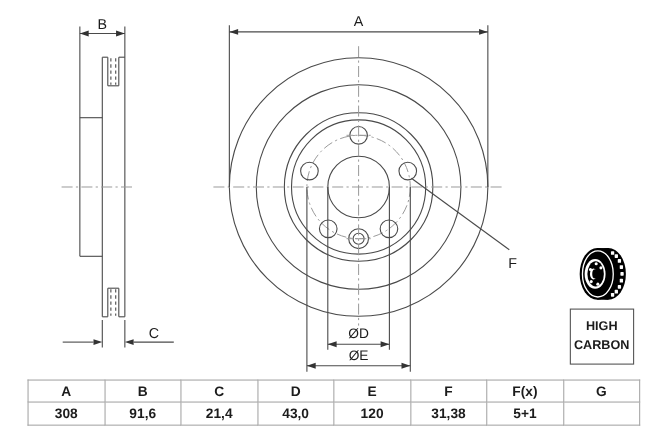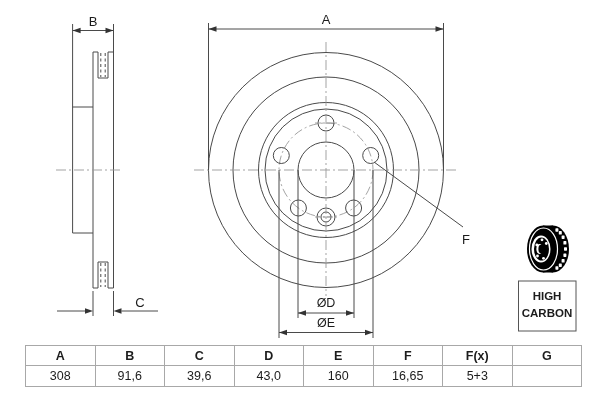--- a/index.html
+++ b/index.html
@@ -8,21 +8,21 @@
   #drawing{position:absolute;left:0;top:0;}
   svg text{font-family:"Liberation Sans",sans-serif;fill:#1c1c1c;}
   .dimlbl{font-size:13px;}
   .dimlbl-sm{font-size:12.5px;}
   .badge-text{font-size:11.5px;font-weight:bold;}
   #dims-table{position:absolute;left:25px;top:345px;width:557px;border-collapse:collapse;
               table-layout:fixed;font-size:12.5px;text-align:center;}
   #dims-table th,#dims-table td{border:1px solid #a8a8a8;padding:0;background:#fff;
               overflow:hidden;white-space:nowrap;}
   #dims-table th{height:19px;font-weight:bold;}
-  #dims-table td{height:20px;font-weight:normal;}
+  #dims-table td{height:20px;font-weight:bold;}
 </style>
 </head>
 <body>
 
 <div id="stage">
 
 <svg id="drawing" width="600" height="340" viewBox="0 0 600 340">
 
   <g stroke="#4a4a4a" stroke-width="1" fill="none">
 
@@ -173,23 +173,23 @@
     <th>C</th>
     <th>D</th>
     <th>E</th>
     <th>F</th>
     <th>F(x)</th>
     <th>G</th>
   </tr>
   <tr>
     <td>308</td>
     <td>91,6</td>
-    <td>39,6</td>
+    <td>21,4</td>
     <td>43,0</td>
-    <td>160</td>
-    <td>16,65</td>
-    <td>5+3</td>
+    <td>120</td>
+    <td>31,38</td>
+    <td>5+1</td>
     <td></td>
   </tr>
 </tbody>
     </table>
 
 </div>
 
 </body></html>

